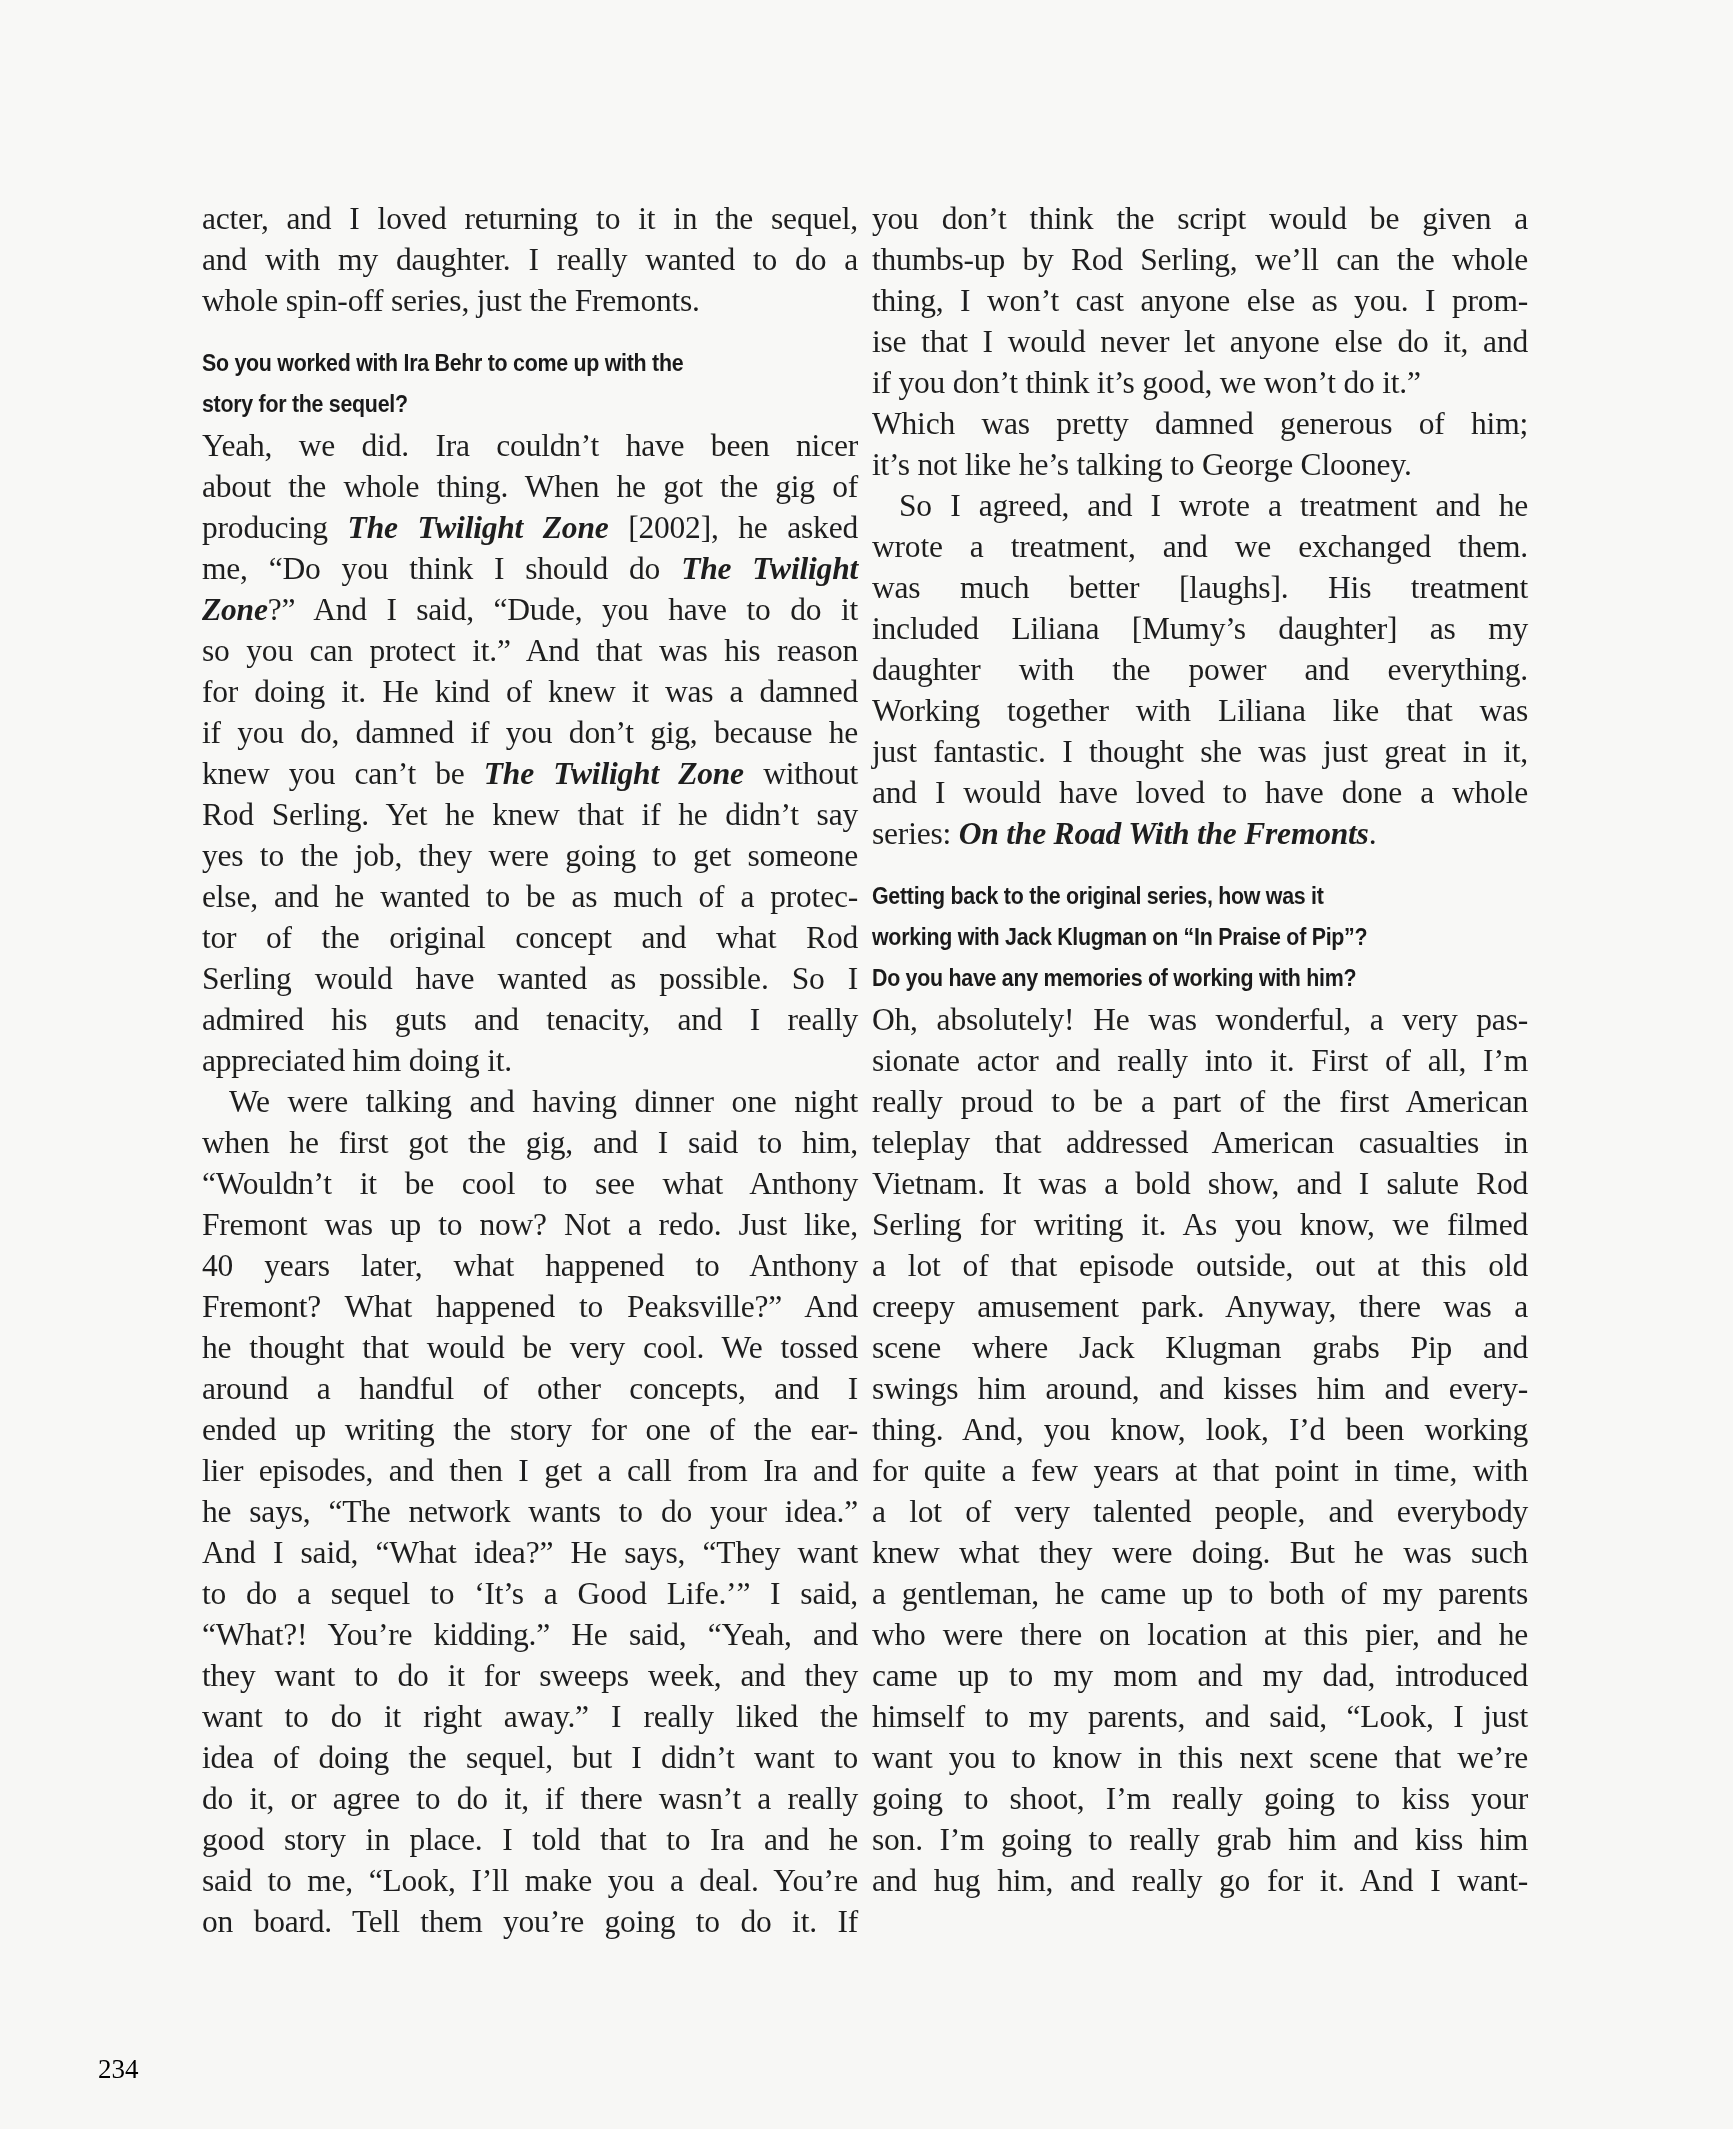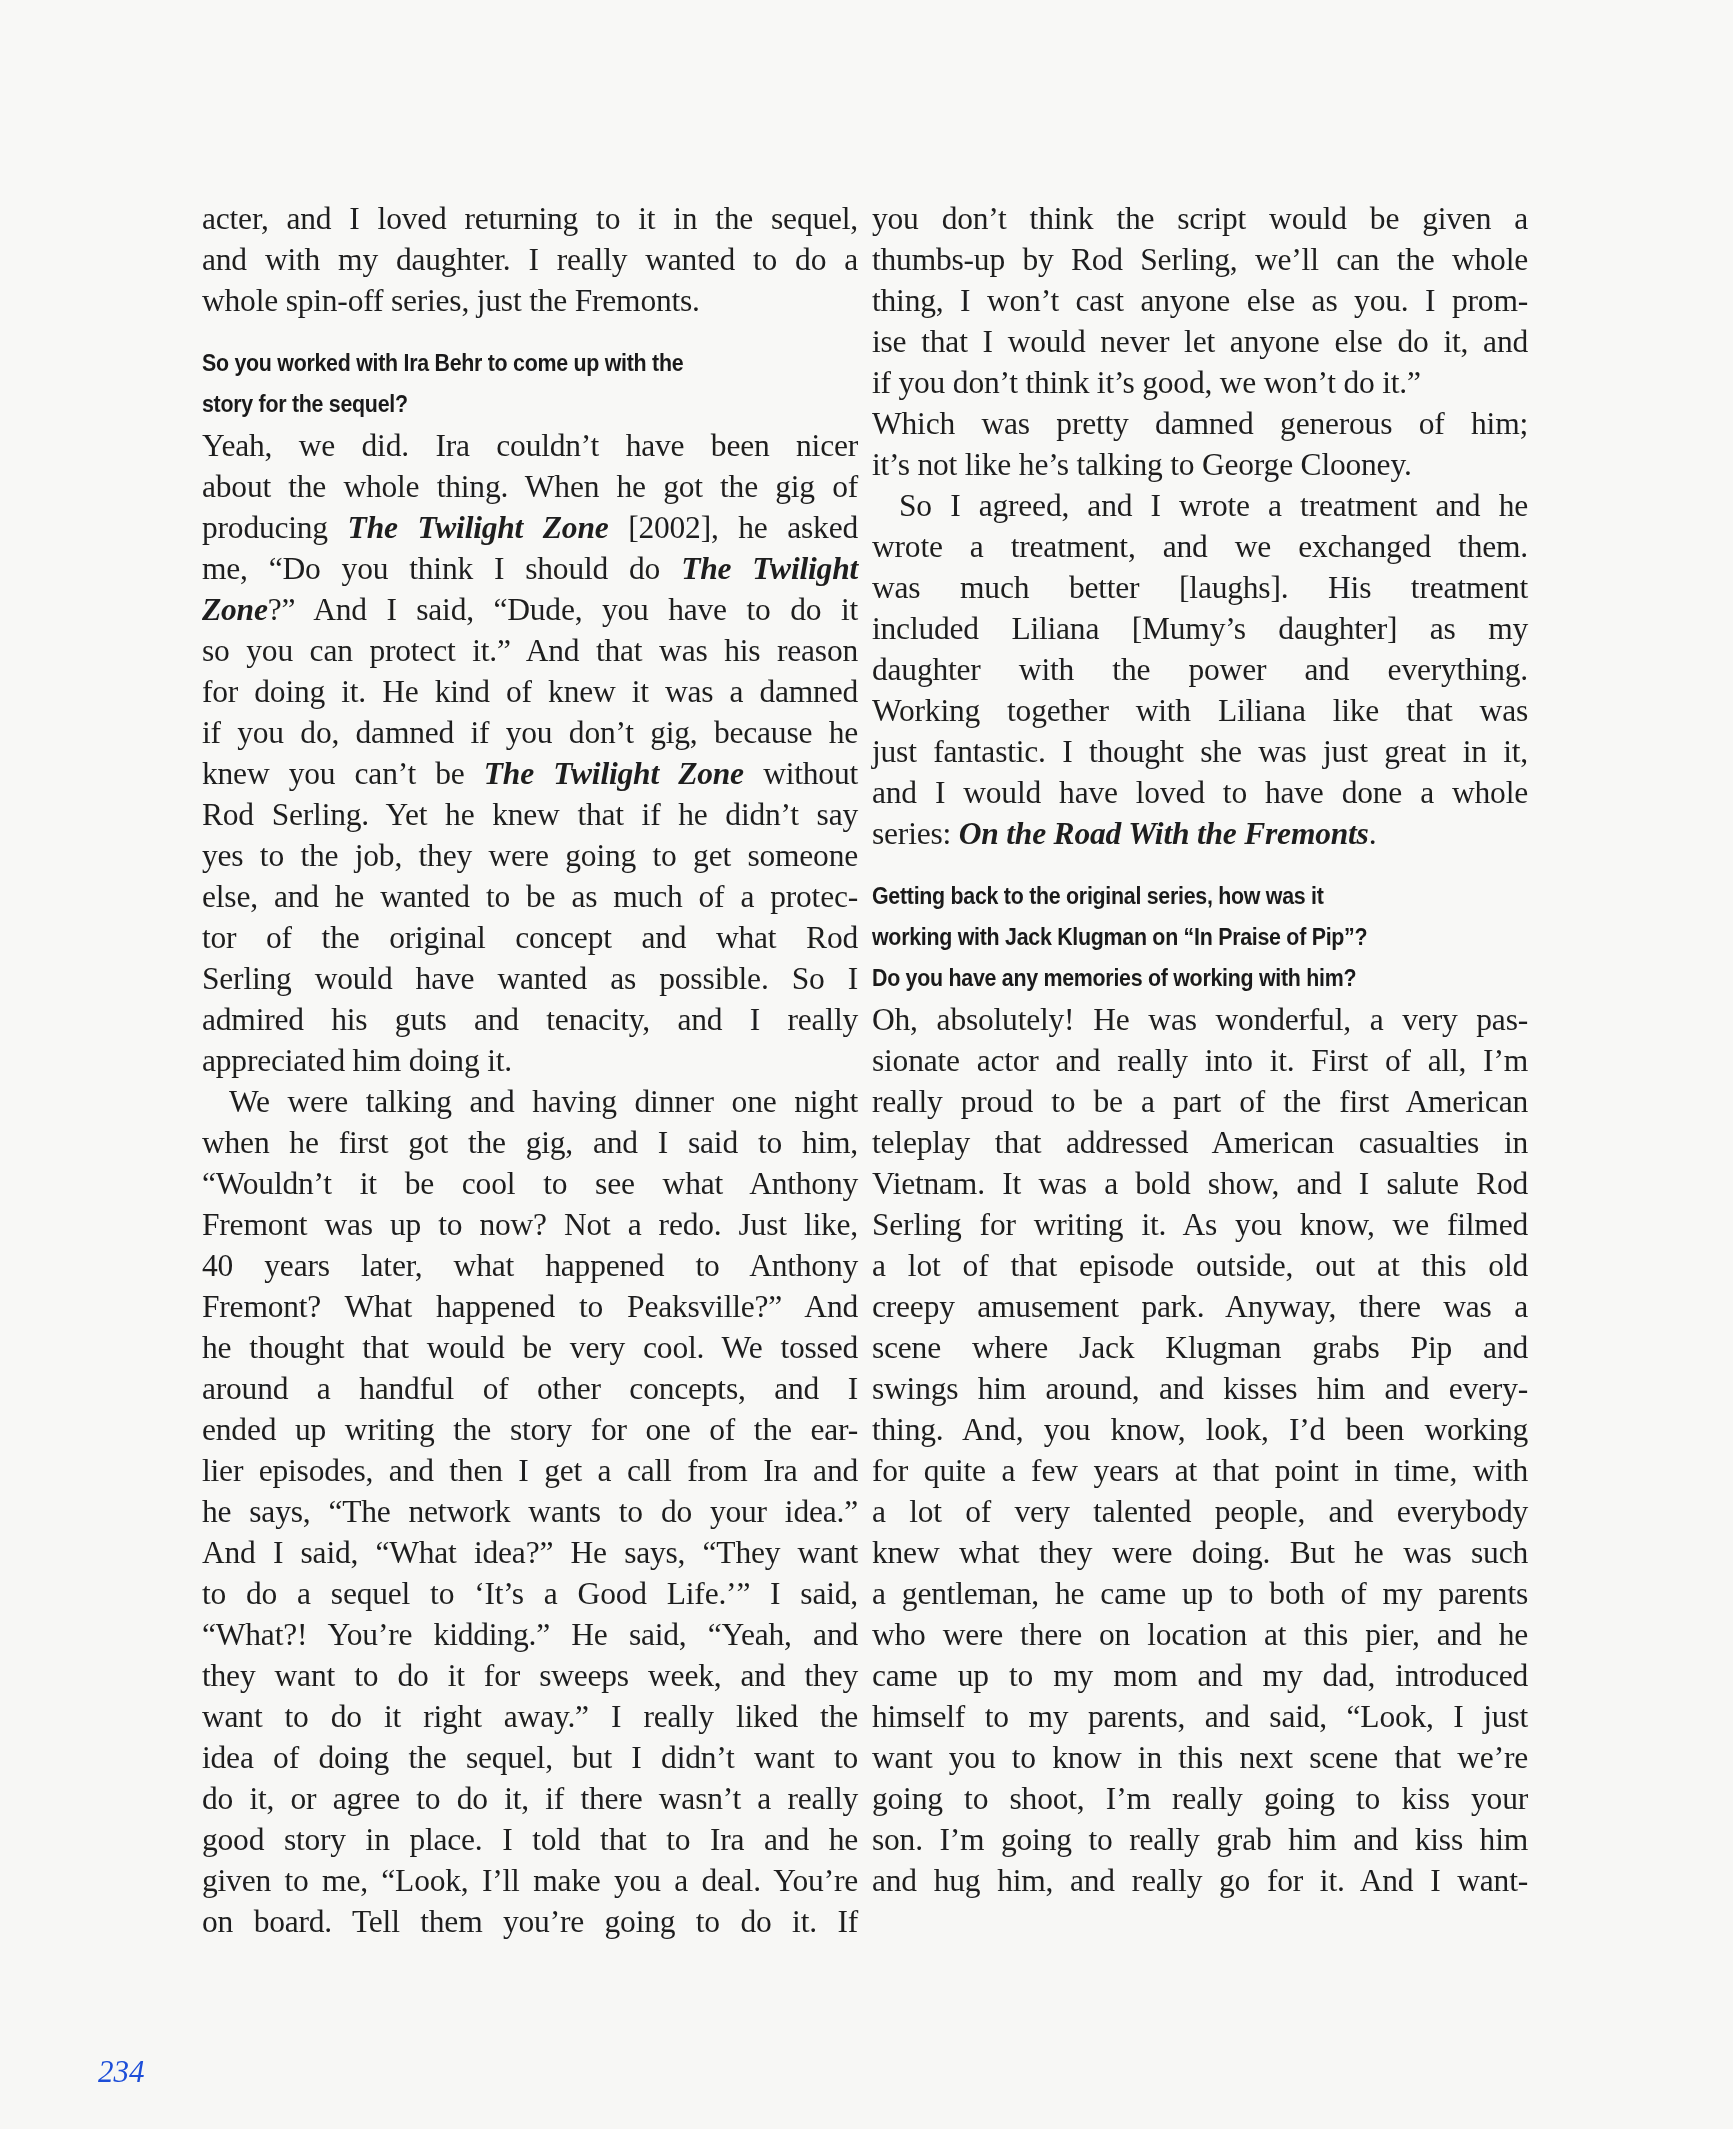--- a/index.html
+++ b/index.html
@@ -55,23 +55,22 @@
       transform: scaleX(0.93);
       transform-origin: left center;
     }
     .gap-lg { height: 22px; }
     i { font-style: italic; font-weight: bold; }
     .page-number {
       position: absolute;
       left: 98px;
       top: 2054px;
       font-family: "Liberation Serif", "DejaVu Serif", serif;
-      font-size: 31px;
-      color: #1d4ed8;
-      font-style: italic;
+      font-size: 27px;
+      color: #000000;
     }
   </style>
 </head>
 <body>
 
 <div class="page">
 
   <div class="column col-left">
     <div>
       <div class="line">acter, and I loved returning to it in the sequel,</div>
@@ -118,21 +117,21 @@
       <div class="line">lier episodes, and then I get a call from Ira and</div>
       <div class="line">he says, “The network wants to do your idea.”</div>
       <div class="line">And I said, “What idea?” He says, “They want</div>
       <div class="line">to do a sequel to ‘It’s a Good Life.’” I said,</div>
       <div class="line">“What?! You’re kidding.” He said, “Yeah, and</div>
       <div class="line">they want to do it for sweeps week, and they</div>
       <div class="line">want to do it right away.” I really liked the</div>
       <div class="line">idea of doing the sequel, but I didn’t want to</div>
       <div class="line">do it, or agree to do it, if there wasn’t a really</div>
       <div class="line">good story in place. I told that to Ira and he</div>
-      <div class="line">given to me, “Look, I’ll make you a deal. You’re</div>
+      <div class="line">said to me, “Look, I’ll make you a deal. You’re</div>
       <div class="line">on board. Tell them you’re going to do it. If</div>
     </div>
   </div>
 
   <div class="column col-right">
     <div>
       <div class="line">you don’t think the script would be given a</div>
       <div class="line">thumbs-up by Rod Serling, we’ll can the whole</div>
       <div class="line">thing, I won’t cast anyone else as you. I prom-</div>
       <div class="line">ise that I would never let anyone else do it, and</div>

